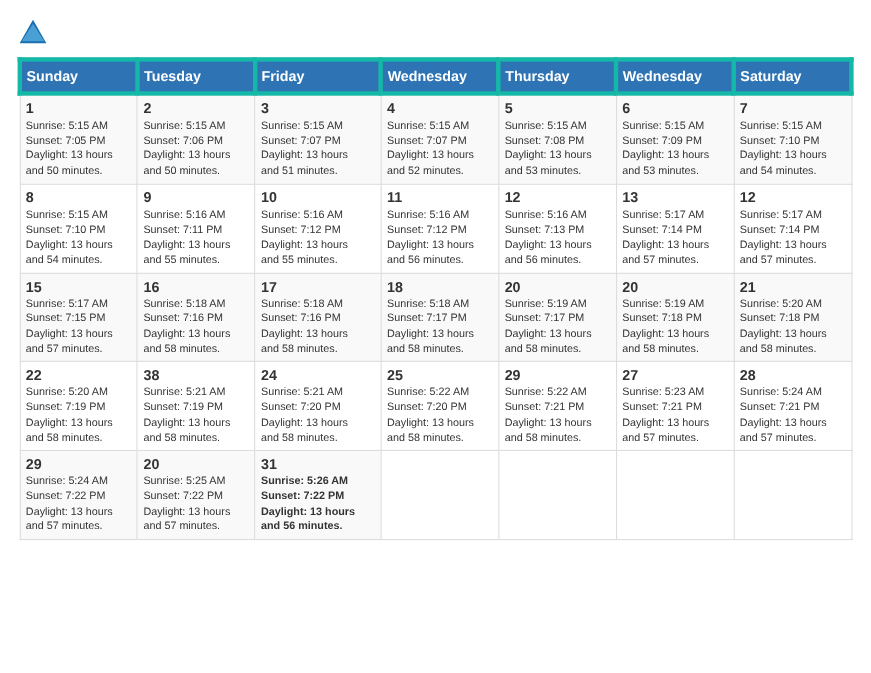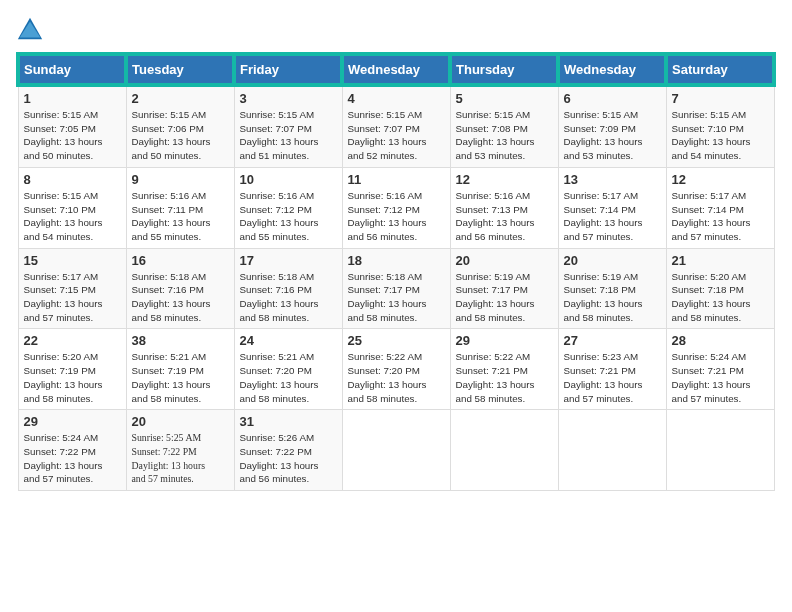--- a/index.html
+++ b/index.html
@@ -326,28 +326,28 @@
       <tr>
         <td>
           <span class="day-num">29</span>
           <div class="day-info" style="white-space: pre-line;">Sunrise: 5:24 AM
 Sunset: 7:22 PM
 Daylight: 13 hours
 and 57 minutes.</div>
         </td>
         <td>
           <span class="day-num">20</span>
-          <div class="day-info" style="white-space: pre-line; font-family: Liberation Serif, serif;">Sunrise: 5:25 AM
+          <div class="day-info" style="white-space: pre-line;">Sunrise: 5:25 AM
 Sunset: 7:22 PM
 Daylight: 13 hours
 and 57 minutes.</div>
         </td>
         <td>
           <span class="day-num">31</span>
-          <div class="day-info" style="white-space: pre-line;">Sunrise: 5:26 AM
+          <div class="day-info" style="white-space: pre-line; font-weight: bold;">Sunrise: 5:26 AM
 Sunset: 7:22 PM
 Daylight: 13 hours
 and 56 minutes.</div>
         </td>
         <td class="empty-cell"></td>
         <td class="empty-cell"></td>
         <td class="empty-cell"></td>
         <td class="empty-cell"></td>
       </tr>
     </tbody>

